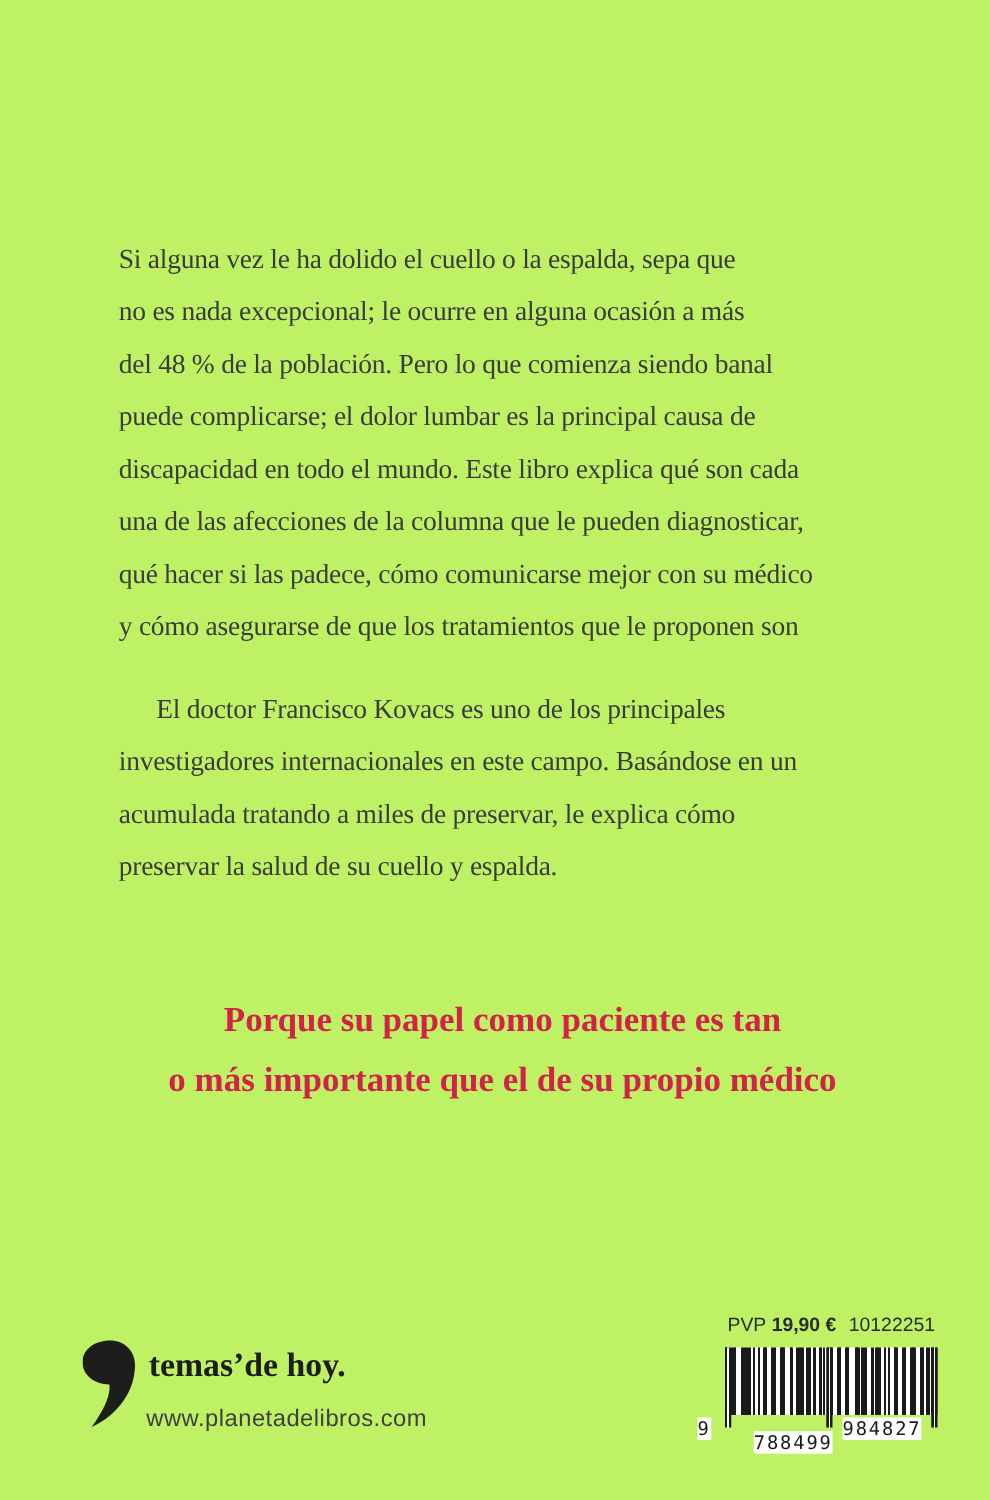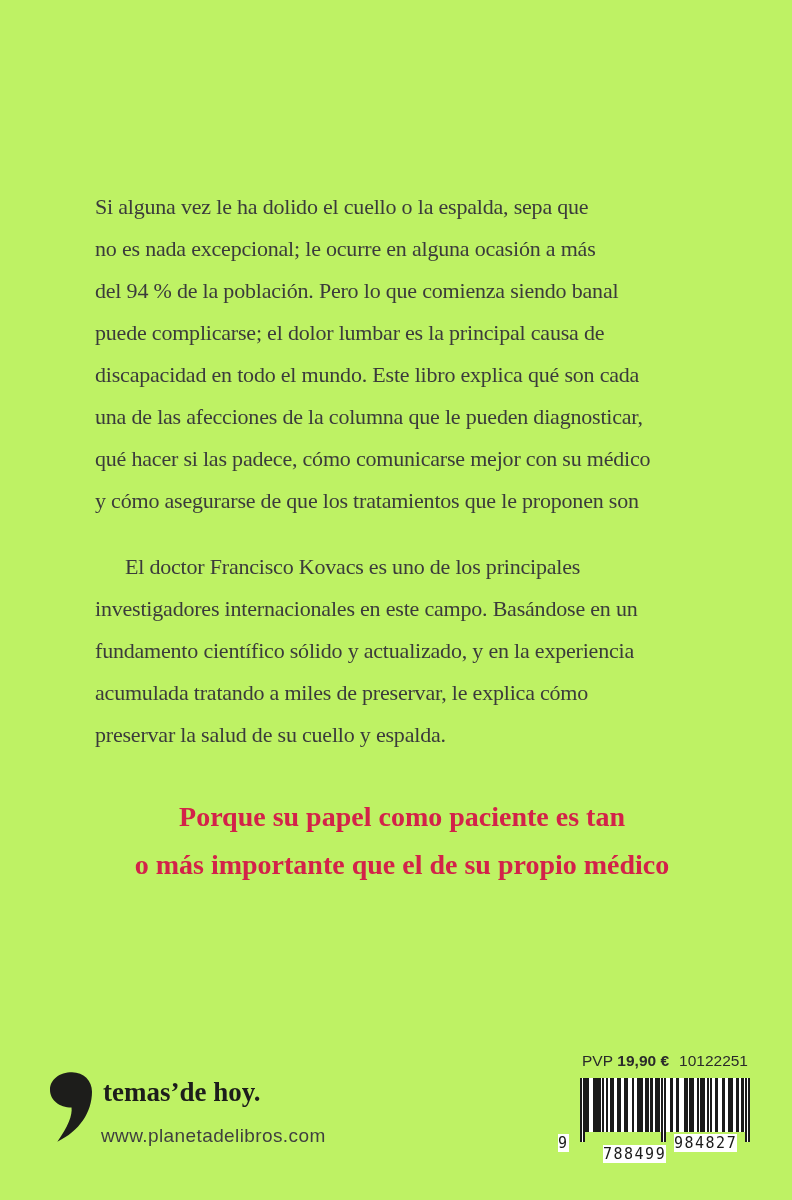--- a/index.html
+++ b/index.html
@@ -43,21 +43,21 @@
     text-align: center;
     font-weight: bold;
     font-size: 28px;
     line-height: 48px;
   }
   .statement .highlight-line { white-space: nowrap; padding-left: 12px; }
 
   
   .publisher {
     position: absolute;
-    left: 0;
+    left: 16px;
     top: 1038px;
     width: 400px;
     height: 150px;
   }
   .comma-logo {
     position: absolute;
     left: 50px;
     top: 34px;
     width: 42px;
     height: 70px;
@@ -145,31 +145,30 @@
 </style>
 </head>
 <body>
 
 <div id="cover">
 
   <div class="body-text">
     <div class="para">
       <div class="body-line">Si alguna vez le ha dolido el cuello o la espalda, sepa que</div>
       <div class="body-line">no es nada excepcional; le ocurre en alguna ocasión a más</div>
-      <div class="body-line">del 94 % de la población. Pero lo que comienza siendo banal</div>
+      <div class="body-line">del 48 % de la población. Pero lo que comienza siendo banal</div>
       <div class="body-line">puede complicarse; el dolor lumbar es la principal causa de</div>
       <div class="body-line">discapacidad en todo el mundo. Este libro explica qué son cada</div>
       <div class="body-line">una de las afecciones de la columna que le pueden diagnosticar,</div>
       <div class="body-line">qué hacer si las padece, cómo comunicarse mejor con su médico</div>
       <div class="body-line">y cómo asegurarse de que los tratamientos que le proponen son</div>
     </div>
     <div class="para">
       <div class="body-line indent">El doctor Francisco Kovacs es uno de los principales</div>
       <div class="body-line">investigadores internacionales en este campo. Basándose en un</div>
-      <div class="body-line">fundamento científico sólido y actualizado, y en la experiencia</div>
       <div class="body-line">acumulada tratando a miles de preservar, le explica cómo</div>
       <div class="body-line">preservar la salud de su cuello y espalda.</div>
     </div>
   </div>
 
   <div class="statement">
     <div class="highlight-line" style="color: rgb(211, 34, 73);">Porque su papel como paciente es tan</div>
     <div class="highlight-line" style="color: rgb(211, 34, 73);">o más importante que el de su propio médico</div>
   </div>
 

